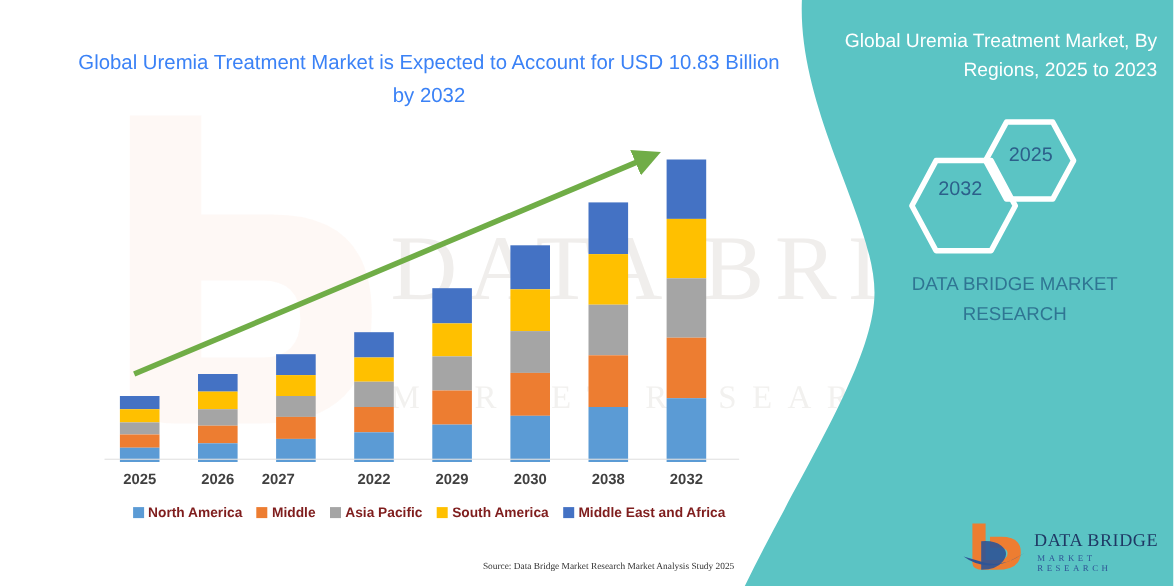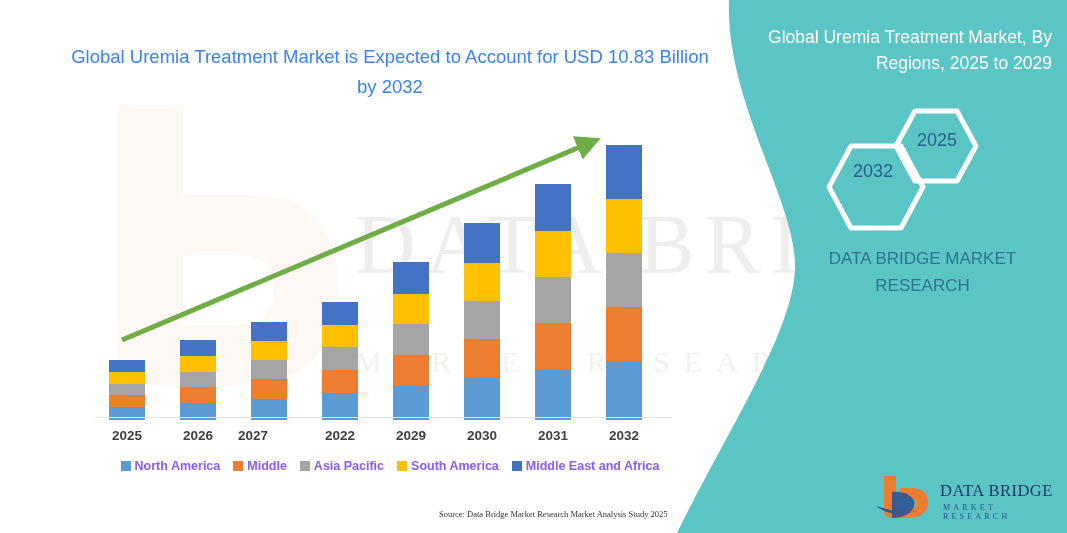--- a/index.html
+++ b/index.html
@@ -166,21 +166,21 @@
     gap: 4px;
   }
   .legend-swatch {
     width: 10px;
     height: 10px;
     flex: 0 0 auto;
   }
   .legend-text {
     font-size: 12.5px;
     font-weight: bold;
-    color: #8b5cf6;
+    color: #7f1d1d;
     white-space: nowrap;
   }
 
   
   .footer-left {
     position: absolute;
     left: 83px;
     top: 509px;
     font-size: 9.5px;
     color: #333333;
@@ -236,21 +236,21 @@
       <path d="M30 10 L30 260 Q30 290 70 290 L150 290 Q250 290 250 190 Q250 100 160 100 L95 100 L95 160 L150 160 Q185 160 185 195 Q185 230 150 230 L95 230 L95 10 Z" fill="#FBE6DA" opacity="0.85"></path>
     </svg>
     <div class="wm-text-big">DATA BRIDGE</div>
     <div class="wm-text-small">MARKET RESEARCH</div>
   </div>
 
   <svg class="teal-panel" viewBox="0 0 400 533" preserveAspectRatio="none">
     <path d="M62 0 L400 0 L400 533 L10 533 C60 430 128 330 128 266 C128 200 58 100 62 0 Z" fill="#5BC4C4"></path>
   </svg>
 
-  <div class="panel-title">Global Uremia Treatment Market, By Regions, 2025 to 2029</div>
+  <div class="panel-title">Global Uremia Treatment Market, By Regions, 2025 to 2023</div>
 
   <svg class="hex" style="left:826px; top:142px; width:100px; height:90px;" viewBox="0 0 100 90">
     <polygon points="25,4 75,4 97,45 75,86 25,86 3,45" fill="none" stroke="#ffffff" stroke-width="5" stroke-linejoin="round"></polygon>
   </svg>
   <svg class="hex" style="left:893px; top:107px; width:86px; height:78px;" viewBox="0 0 86 78">
     <polygon points="22,4 64,4 83,39 64,74 22,74 3,39" fill="none" stroke="#ffffff" stroke-width="5" stroke-linejoin="round"></polygon>
   </svg>
   <div class="hex-label l2032">2032</div>
   <div class="hex-label l2025">2025</div>
 
@@ -330,21 +330,21 @@
     <line x1="27" y1="220" x2="492" y2="24" stroke="#70AD47" stroke-width="5" marker-end="url(#arrowhead)"></line>
   </svg>
 
   <div class="xlabels" id="x-labels">
       <div class="xlabel" style="left: 2px;">2025</div>
       <div class="xlabel" style="left: 73px;">2026</div>
       <div class="xlabel" style="left: 128px;">2027</div>
       <div class="xlabel" style="left: 215px;">2022</div>
       <div class="xlabel" style="left: 286px;">2029</div>
       <div class="xlabel" style="left: 357px;">2030</div>
-      <div class="xlabel" style="left: 428px;">2031</div>
+      <div class="xlabel" style="left: 428px;">2038</div>
       <div class="xlabel" style="left: 499px;">2032</div>
     </div>
 
   <div class="legend" id="chart-legend">
       <div class="legend-item">
         <span class="legend-swatch" style="background: rgb(91, 155, 213);"></span>
         <span class="legend-text">North America</span>
       </div>
       <div class="legend-item">
         <span class="legend-swatch" style="background: rgb(237, 125, 49);"></span>

